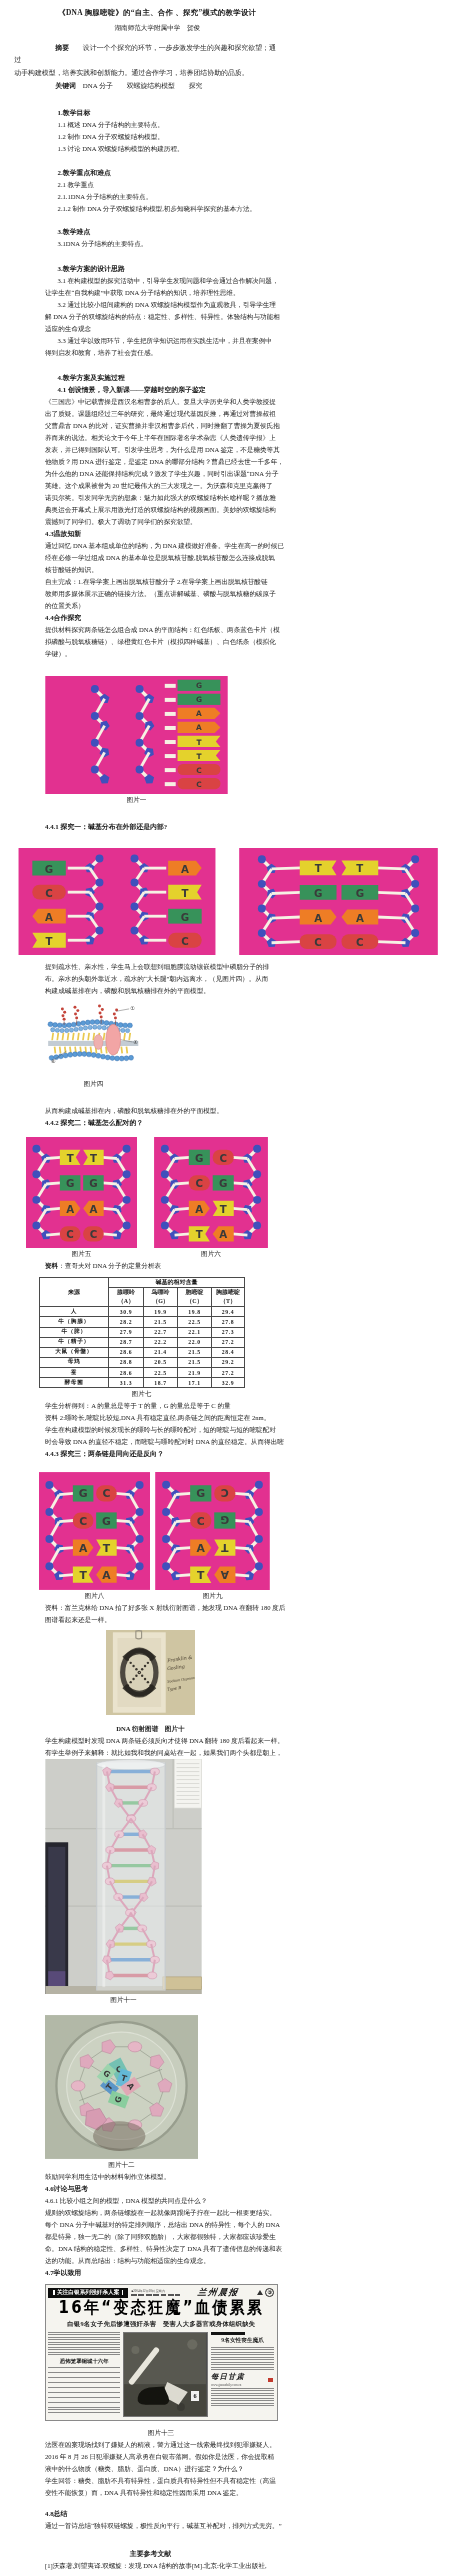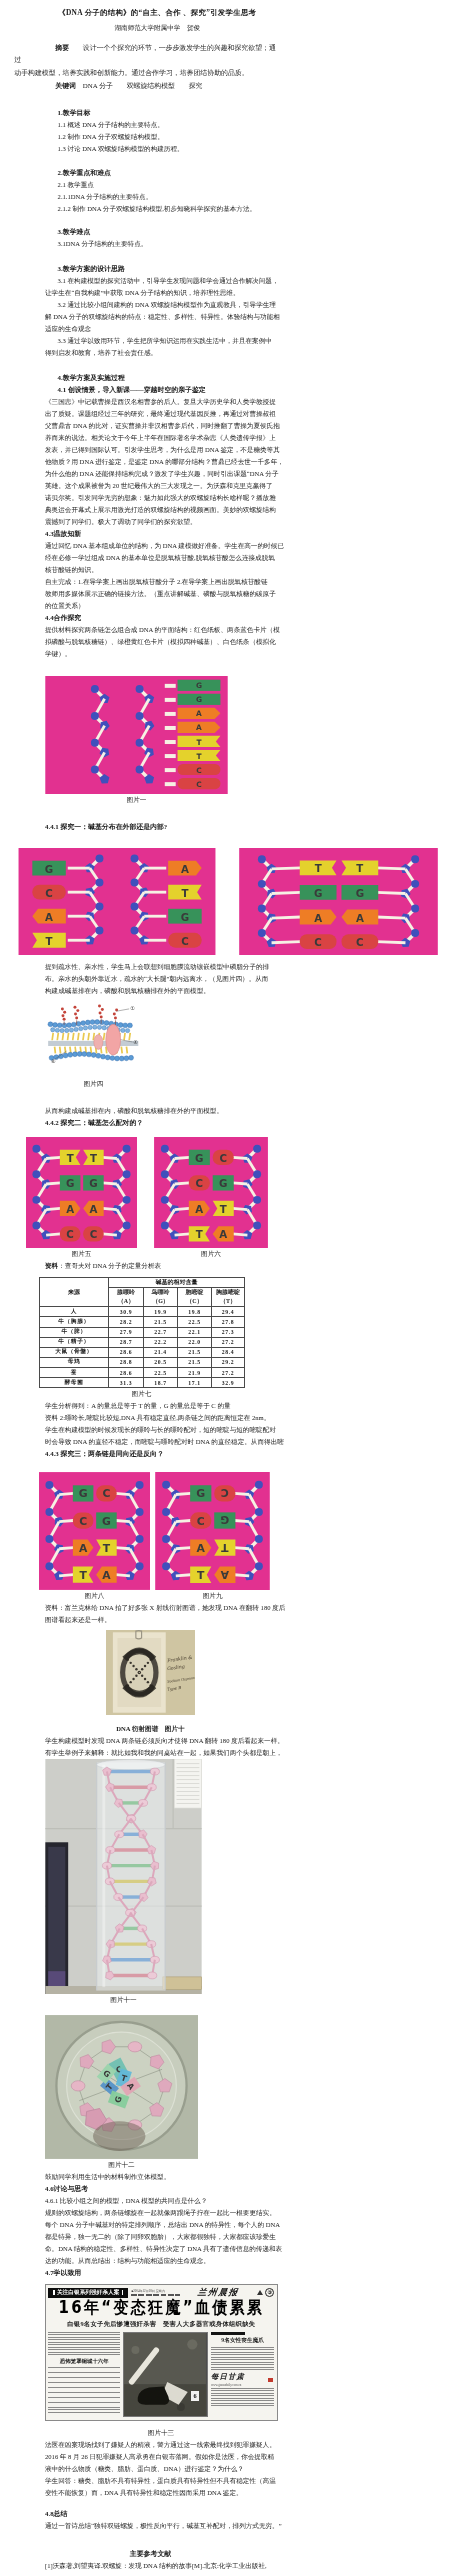--- a/index.html
+++ b/index.html
@@ -59,21 +59,21 @@
            font-style:italic;margin-top:1.7px;display:flex;align-items:flex-end;gap:20px;}
   .np-logo .rseal{width:4.6px;height:4.6px;background:#c23a2e;margin-left:2.9px;}
   .np-url{font-size:3.1px;color:#555;margin:0.6px 0 1.1px 0;}
 </style>
 </head>
 <body>
 
 <div class="page">
 
   <div class="cwrap">
-    <div class="title">《DNA 分子的结构》的“自主、合作 、探究”引发学生思考</div>
+    <div class="title">《DNA 胸腺嘧啶》的“自主、合作 、探究”模式的教学设计</div>
     <div class="byline">湖南师范大学附属中学　贺俊</div>
   </div>
 
   <div class="abs">
     <div class="ind1"><span class="b">摘要</span><span>　　设计一个个探究的环节，一步步激发学生的兴趣和探究欲望；通过</span></div>
     <div>动手构建模型，培养实践和创新能力。通过合作学习，培养团结协助的品质。</div>
     <div class="ind1"><span class="b">关键词</span><span>　DNA 分子　　双螺旋结构模型　　探究</span></div>
   </div>
 
   <div class="h ind mt26">1.教学目标</div>

